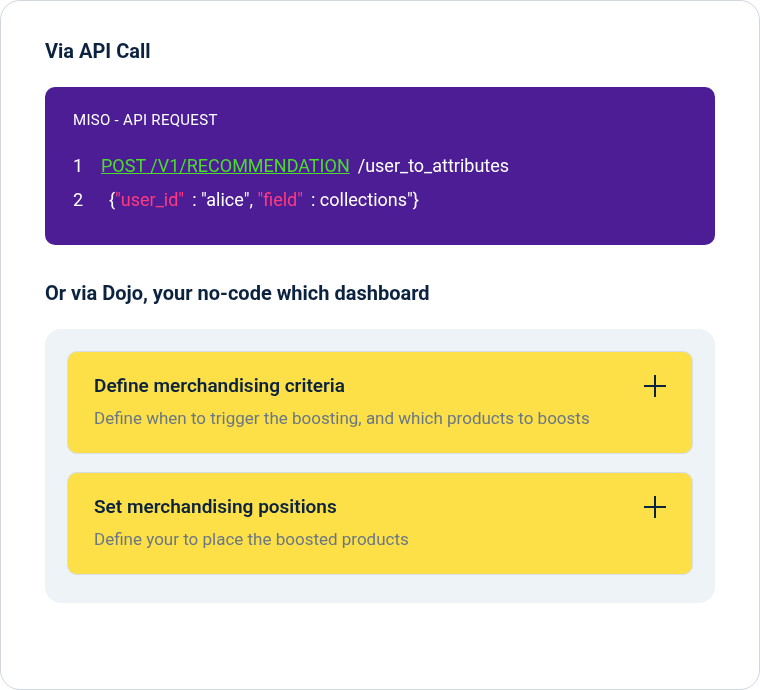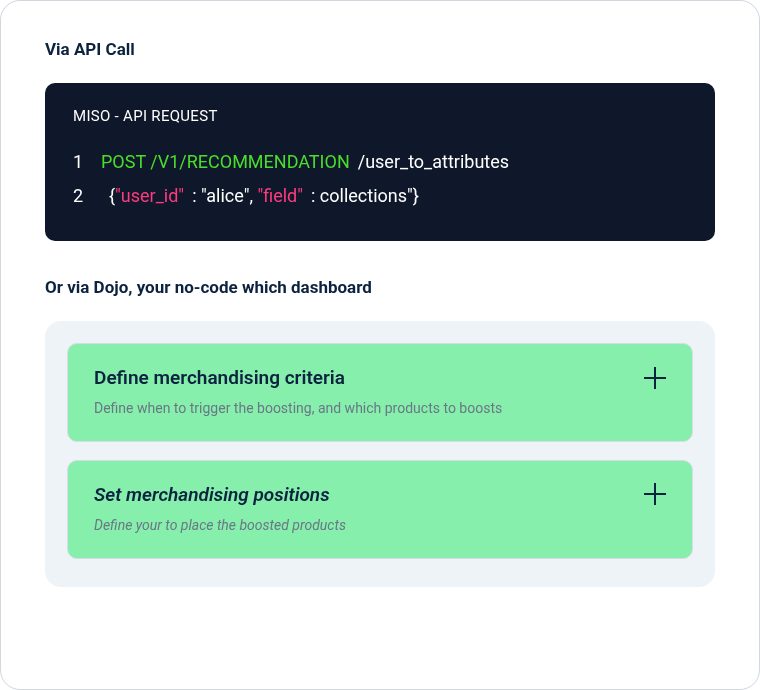--- a/index.html
+++ b/index.html
@@ -13,27 +13,27 @@
       width: 760px;
       height: 690px;
     }
     .container {
       border: 1px solid #d0d7de;
       border-radius: 20px;
       padding: 38px 44px 44px 44px;
       height: 100%;
     }
     .section-heading {
-      font-size: 17px;
+      font-size: 20px;
       font-weight: 700;
       color: #0c2340;
       margin-bottom: 24px;
     }
     .code-block {
-      background: #0f172a;
+      background: #4c1d95;
       border-radius: 10px;
       padding: 24px 28px 28px 28px;
       margin-bottom: 36px;
     }
     .code-header {
       color: #ffffff;
       font-size: 15px;
       font-weight: 400;
       letter-spacing: 0.3px;
       margin-bottom: 20px;
@@ -48,43 +48,43 @@
     .line-number {
       color: #ffffff;
       width: 28px;
       flex-shrink: 0;
     }
     .code-content {
       color: #ffffff;
     }
     .code-green {
       color: #4ade2b;
+      text-decoration: underline;
     }
     .code-pink {
       color: #ff3b7f;
     }
     .code-white {
       color: #ffffff;
       margin-left: 8px;
     }
     .panel-wrapper {
       background: #eef3f8;
       border-radius: 16px;
       padding: 22px;
     }
     .accordion-item {
-      background: #86efac;
+      background: #fde047;
       border: 1px solid #d6dde6;
       border-radius: 10px;
       padding: 22px 26px;
       margin-bottom: 18px;
     }
     .accordion-item:last-child {
       margin-bottom: 6px;
-      font-style: italic;
     }
     .accordion-header {
       display: flex;
       justify-content: space-between;
       align-items: center;
       margin-bottom: 10px;
     }
     .accordion-title {
       font-size: 19px;
       font-weight: 600;
@@ -108,21 +108,21 @@
       top: 10px;
       left: 0;
     }
     .plus-icon::after {
       width: 2px;
       height: 22px;
       top: 0;
       left: 10px;
     }
     .accordion-description {
-      font-size: 14px;
+      font-size: 17px;
       color: #6a7785;
       line-height: 1.4;
     }
   </style>
 </head>
 <body>
 
 <div class="container">
 
   <h2 class="section-heading">Via API Call</h2>

